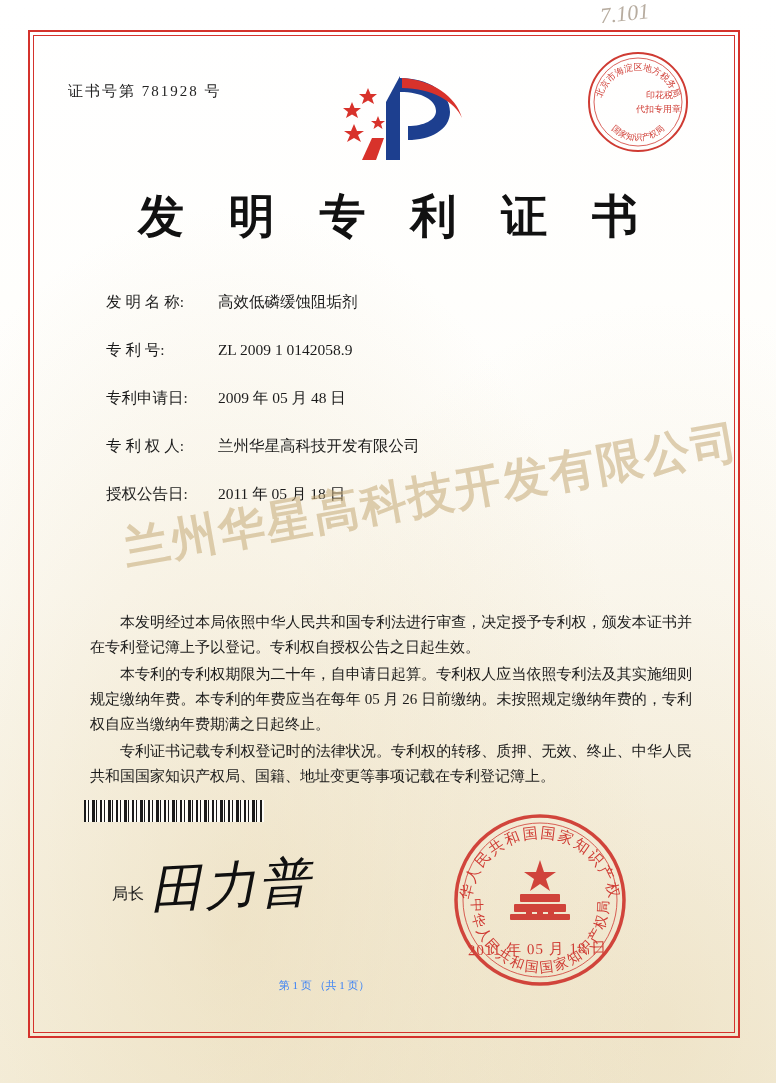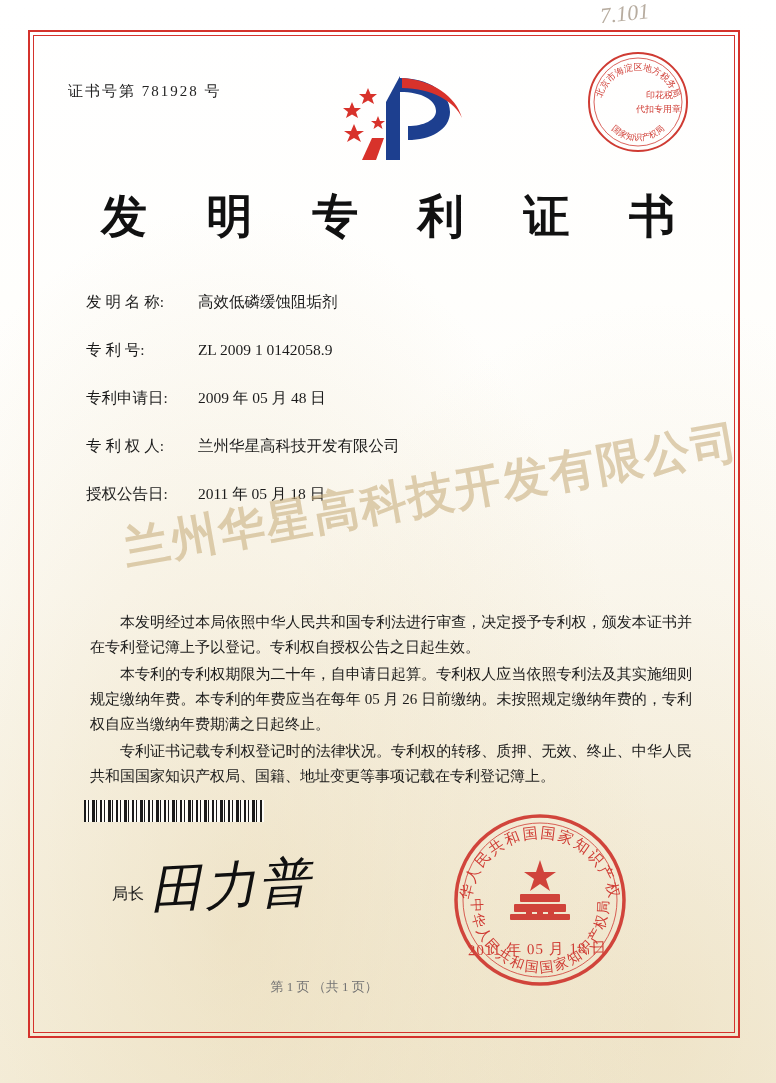--- a/index.html
+++ b/index.html
@@ -90,33 +90,34 @@
   .title {
     position: absolute;
     left: 0; top: 186px;
     width: 776px;
     text-align: center;
     font-size: 46px;
     font-weight: bold;
     letter-spacing: 16px;
     text-indent: 16px;
     color: #111;
-    font-family: Liberation Mono, monospace;
+    font-family: Liberation Sans, sans-serif;
   }
 
   .fields {
     position: absolute;
     left: 86px; top: 292px;
     width: 620px;
   }
   .field-row {
     height: 48px;
     font-size: 15.5px;
     color: #1b1b1b;
     white-space: nowrap;
+    margin-left: 20px;
   }
   .field-label {
     display: inline-block;
     width: 108px;
     letter-spacing: 0px;
   }
   .field-value {
     display: inline-block;
   }
 
@@ -178,22 +179,22 @@
     color: #cf3b33;
     letter-spacing: 1px;
     transform: rotate(-1deg);
   }
 
   .page-footer {
     position: absolute;
     left: 0; top: 978px;
     width: 648px;
     text-align: center;
-    font-size: 13px;
-    color: #737373;
+    font-size: 11px;
+    color: #3b82f6;
   }
 
   
   .watermark {
     position: absolute;
     left: 120px; top: 470px;
     width: 560px;
     font-size: 46px;
     font-weight: bold;
     color: rgba(196,170,118,0.55);

